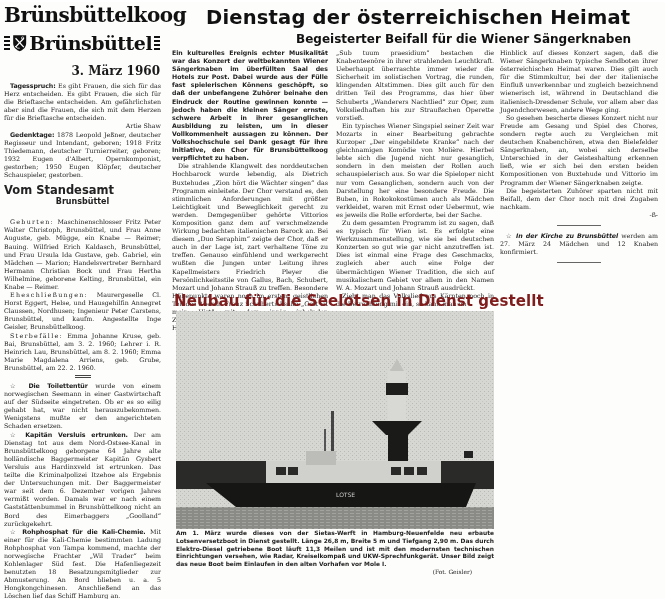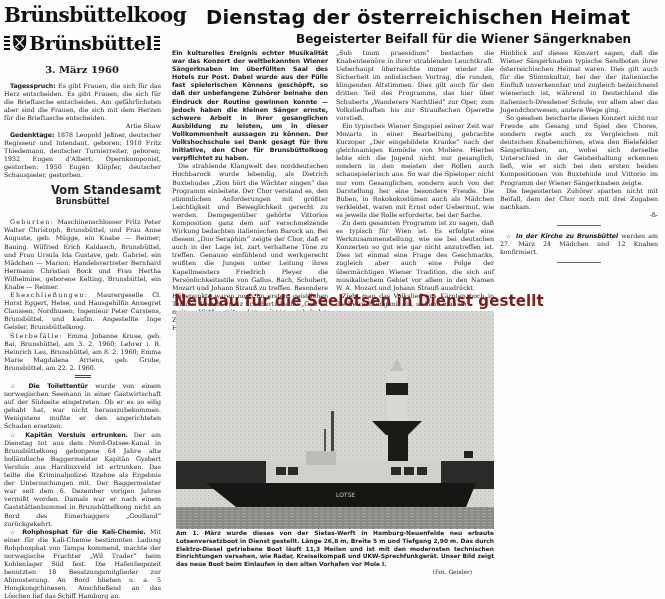--- a/index.html
+++ b/index.html
@@ -6,32 +6,32 @@
     body { width: 665px; height: 599px; overflow: hidden; position: relative; color: #1a1a1a; }
     .page { position: absolute; left: 0; top: 2px; width: 665px; height: 599px; background: #fdfdfc; }
 
     
     .masthead { position: absolute; left: 4px; top: 2px; width: 156px; text-align: center; }
     .mast-line1 { font-family: "DejaVu Serif", serif; font-weight: bold; font-size: 20px; letter-spacing: -0.5px; line-height: 22px; color: #111; transform: scaleY(1.05); }
     .mast-row2 { display: flex; align-items: center; justify-content: flex-start; margin-top: 2px; height: 30px; }
     .mast-bars { width: 10px; height: 14px; background: repeating-linear-gradient(#111 0 2px, transparent 2px 4px); }
     .coat { width: 26px; height: 30px; margin: 0 2px; }
     .mast-line2 { font-family: "DejaVu Serif", serif; font-weight: bold; font-size: 19px; letter-spacing: -0.5px; color: #111; }
-    .mast-date { font-family: "DejaVu Serif", serif; font-weight: bold; font-size: 10px; margin-top: 6px; }
+    .mast-date { font-family: "DejaVu Serif", serif; font-weight: bold; font-size: 12px; margin-top: 6px; text-align: right; }
 
     
     .col { position: absolute; font-family: "DejaVu Serif", serif; font-size: 6.3px; line-height: 8.1px; text-align: justify; hyphens: auto; color: #222; }
     .col p { margin: 0; text-indent: 6px; }
     .col b { font-family: "DejaVu Sans", sans-serif; font-weight: bold; letter-spacing: -0.1px; }
     .col1 { left: 4px; top: 80px; width: 157px; }
     .col2 { left: 172px; top: 47px; width: 156px; }
     .col3 { left: 336px; top: 47px; width: 158px; }
     .col4 { left: 500px; top: 47px; width: 158px; }
 
-    .sec-head { font-family: "DejaVu Sans", sans-serif; font-weight: bold; font-size: 11.5px; text-align: right; margin: 4px 0 1px; line-height: 14px; text-indent: 0; }
+    .sec-head { font-family: "DejaVu Sans", sans-serif; font-weight: bold; font-size: 11.5px; text-align: left; margin: 4px 0 1px; line-height: 14px; text-indent: 0; }
     .sec-sub { font-family: "DejaVu Sans", sans-serif; font-weight: bold; font-size: 8px; text-align: center; margin-bottom: 12px; text-indent: 0; }
     .spaced { letter-spacing: 1.3px; }
     .sign { text-align: right; display: block; text-indent: 0; }
     .divider { width: 16px; height: 4px; margin: 3px auto; background: repeating-linear-gradient(#444 0 1px, transparent 1px 2px); }
     .hr-short { width: 44px; height: 1px; background: #666; margin: 6px auto; }
     .star { font-family: "DejaVu Sans", sans-serif; }
     .lead { font-family: "DejaVu Sans", sans-serif; font-weight: bold; font-size: 6.2px; line-height: 8.1px; }
     .lead p { text-indent: 0; }
 
     .headline1 { position: absolute; left: 206px; top: 4px; width: 450px; font-family: "DejaVu Sans", sans-serif; font-weight: bold; font-size: 19.5px; letter-spacing: 0.2px; color: #111; white-space: nowrap; }

